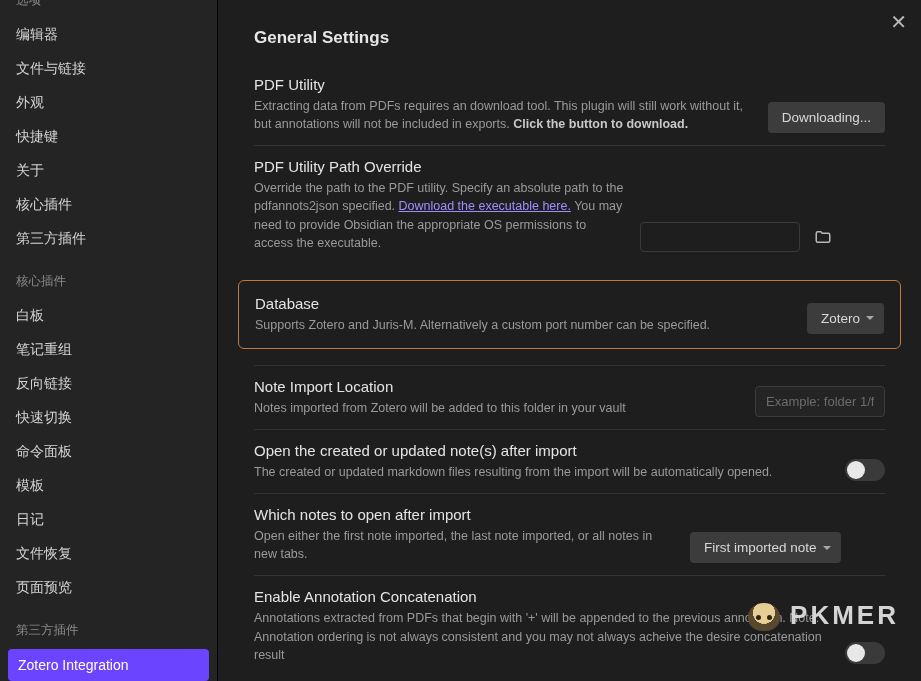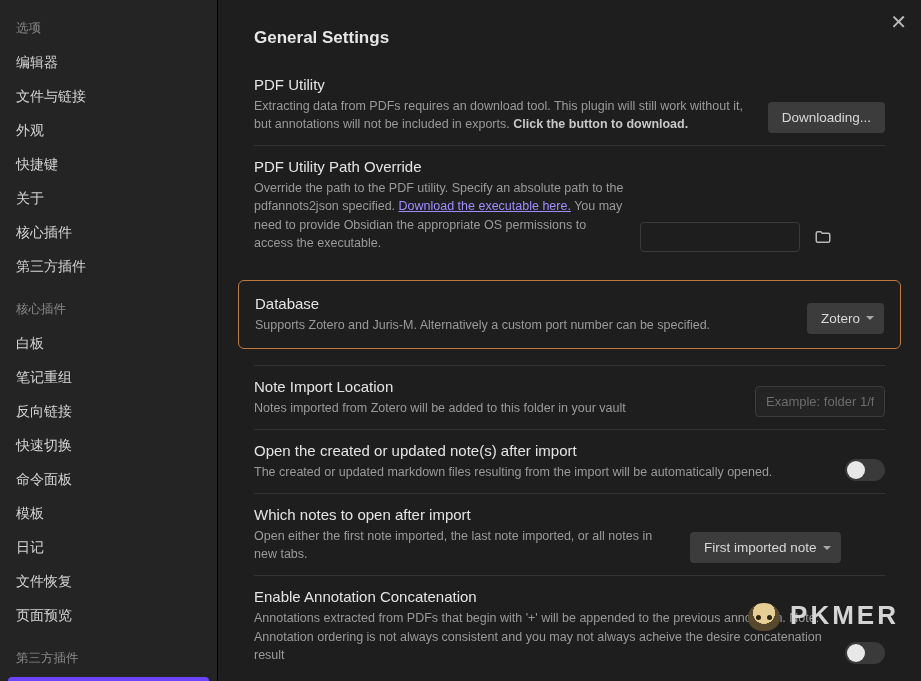--- a/index.html
+++ b/index.html
@@ -6,20 +6,21 @@
   body {
     width: 921px; height: 681px; overflow: hidden;
     background: #1e1e1e; color: #d8d8d8;
     font-family: -apple-system, BlinkMacSystemFont, "Segoe UI", Arial, sans-serif;
     font-size: 14px; display: flex;
   }
   .sidebar {
     width: 218px; background: #242424; border-right: 1px solid #000;
     padding: 14px 0 0 0; display: flex; flex-direction: column; gap: 2px;
     position: relative;
+    justify-content: flex-end;
   }
   .sidebar-header {
     color: #8a8a8a; font-size: 12.5px; padding: 6px 16px 8px 16px;
   }
   .sidebar-item {
     padding: 7px 16px; color: #d4d4d4; font-size: 14px; cursor: pointer;
   }
   .sidebar-item.active {
     background: #6b44ff; color: #fff; border-radius: 4px; margin: 0 8px; padding: 8px 10px;
   }

